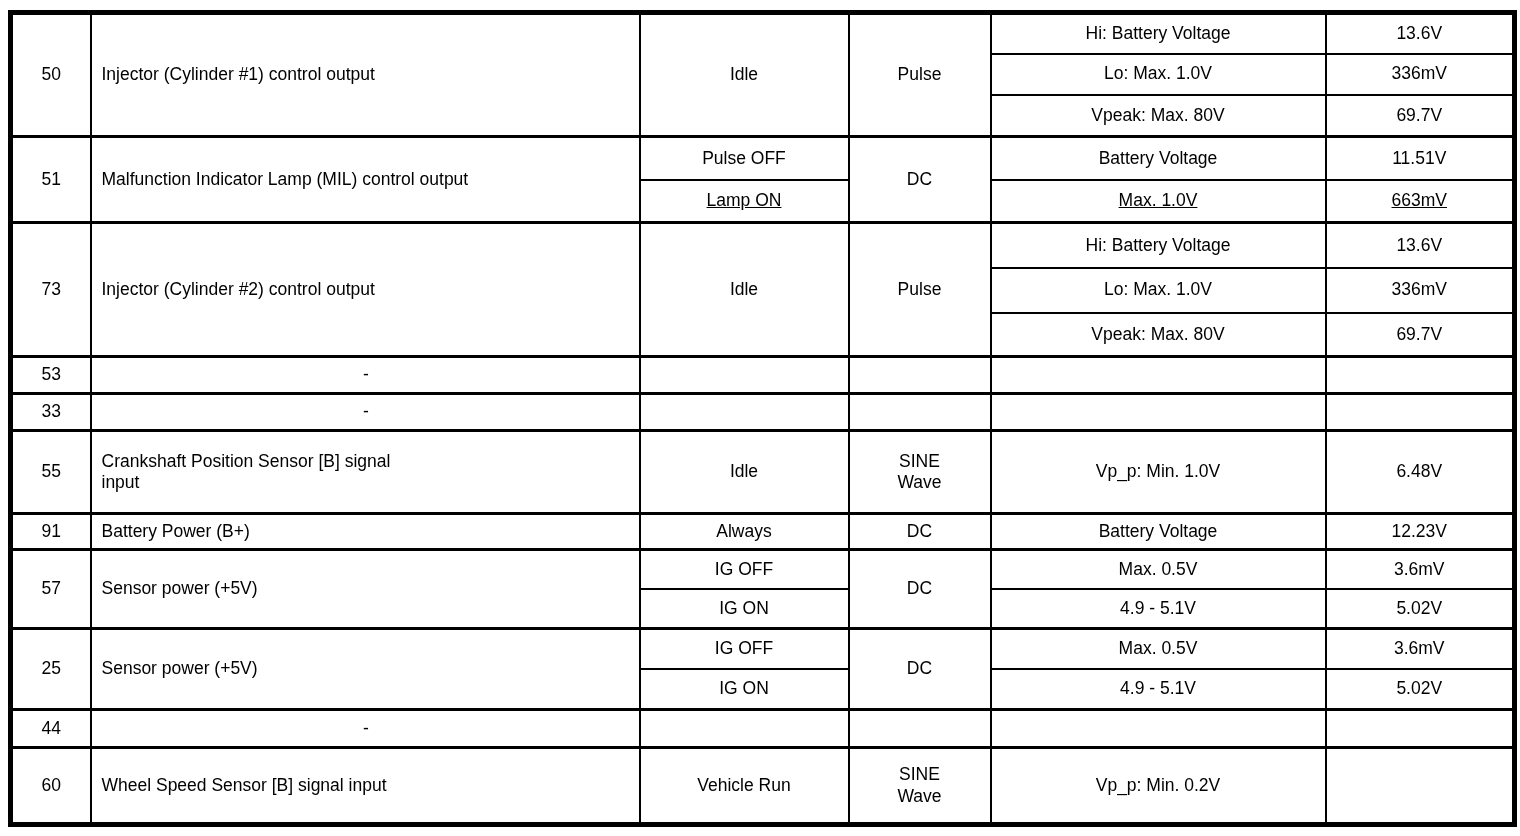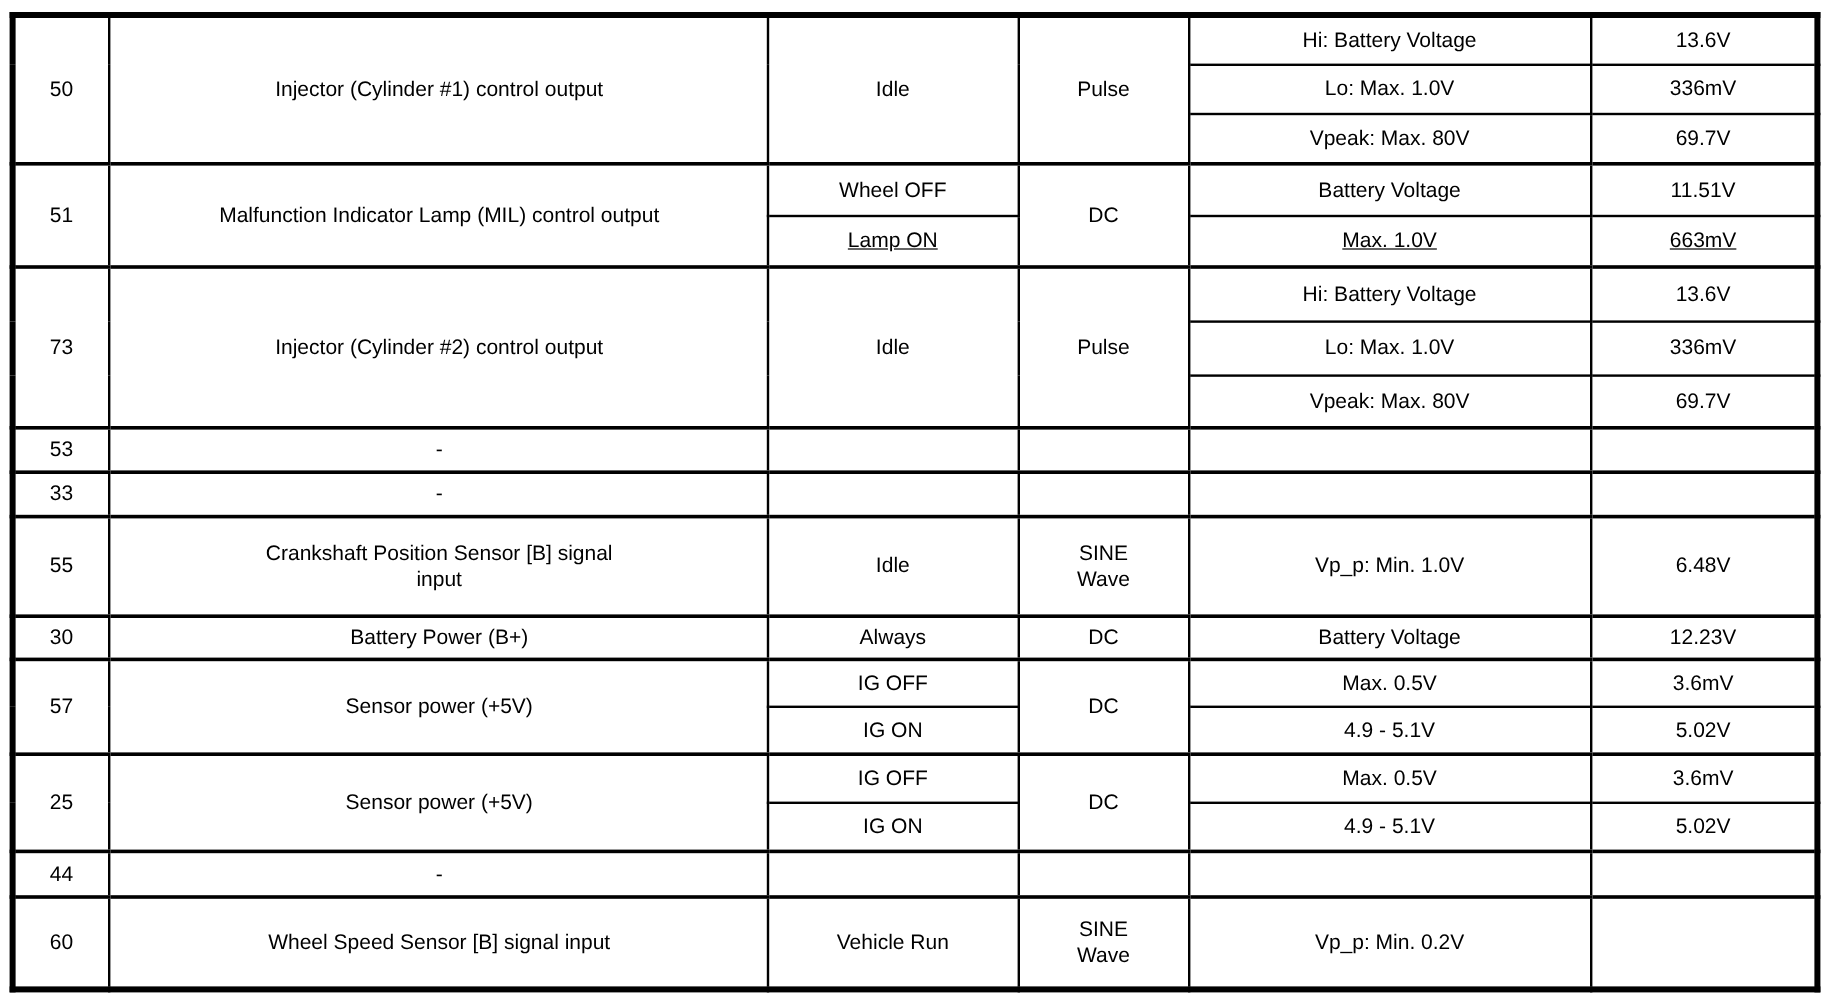--- a/index.html
+++ b/index.html
@@ -30,21 +30,21 @@
     text-align: center;
     vertical-align: middle;
     padding: 2px 8px;
     overflow: hidden;
     white-space: pre-line;
   }
   table.spec-table tr.group-start td {
     border-top: 3px solid #000;
   }
   table.spec-table td.desc {
-    text-align: center;
+    text-align: left;
     padding-left: 10px;
   }
   table.spec-table td.desc.center {
     text-align: center;
   }
 </style>
 </head>
 <body>
 
 <div class="page">
@@ -70,21 +70,21 @@
           <td class="spec">Lo: Max. 1.0V</td>
           <td class="value">336mV</td>
         </tr>
         <tr style="height: 42px;">
           <td class="spec">Vpeak: Max. 80V</td>
           <td class="value">69.7V</td>
         </tr>
         <tr class="group-start" style="height: 43px;">
           <td class="pin" rowspan="2">51</td>
           <td class="desc" rowspan="2">Malfunction Indicator Lamp (MIL) control output</td>
-          <td class="cond">Wheel OFF</td>
+          <td class="cond">Pulse OFF</td>
           <td class="type" rowspan="2">DC</td>
           <td class="spec">Battery Voltage</td>
           <td class="value">11.51V</td>
         </tr>
         <tr style="height: 43px; text-decoration: underline;">
           <td class="cond">Lamp ON</td>
           <td class="spec">Max. 1.0V</td>
           <td class="value">663mV</td>
         </tr>
         <tr class="group-start" style="height: 45px;">
@@ -123,21 +123,21 @@
           <td class="pin">55</td>
           <td class="desc">Crankshaft Position Sensor [B] signal
 input</td>
           <td class="cond">Idle</td>
           <td class="type">SINE
 Wave</td>
           <td class="spec">Vp_p: Min. 1.0V</td>
           <td class="value">6.48V</td>
         </tr>
         <tr class="group-start" style="height: 36px;">
-          <td class="pin">30</td>
+          <td class="pin">91</td>
           <td class="desc">Battery Power (B+)</td>
           <td class="cond">Always</td>
           <td class="type">DC</td>
           <td class="spec">Battery Voltage</td>
           <td class="value">12.23V</td>
         </tr>
         <tr class="group-start" style="height: 39px;">
           <td class="pin" rowspan="2">57</td>
           <td class="desc" rowspan="2">Sensor power (+5V)</td>
           <td class="cond">IG OFF</td>

